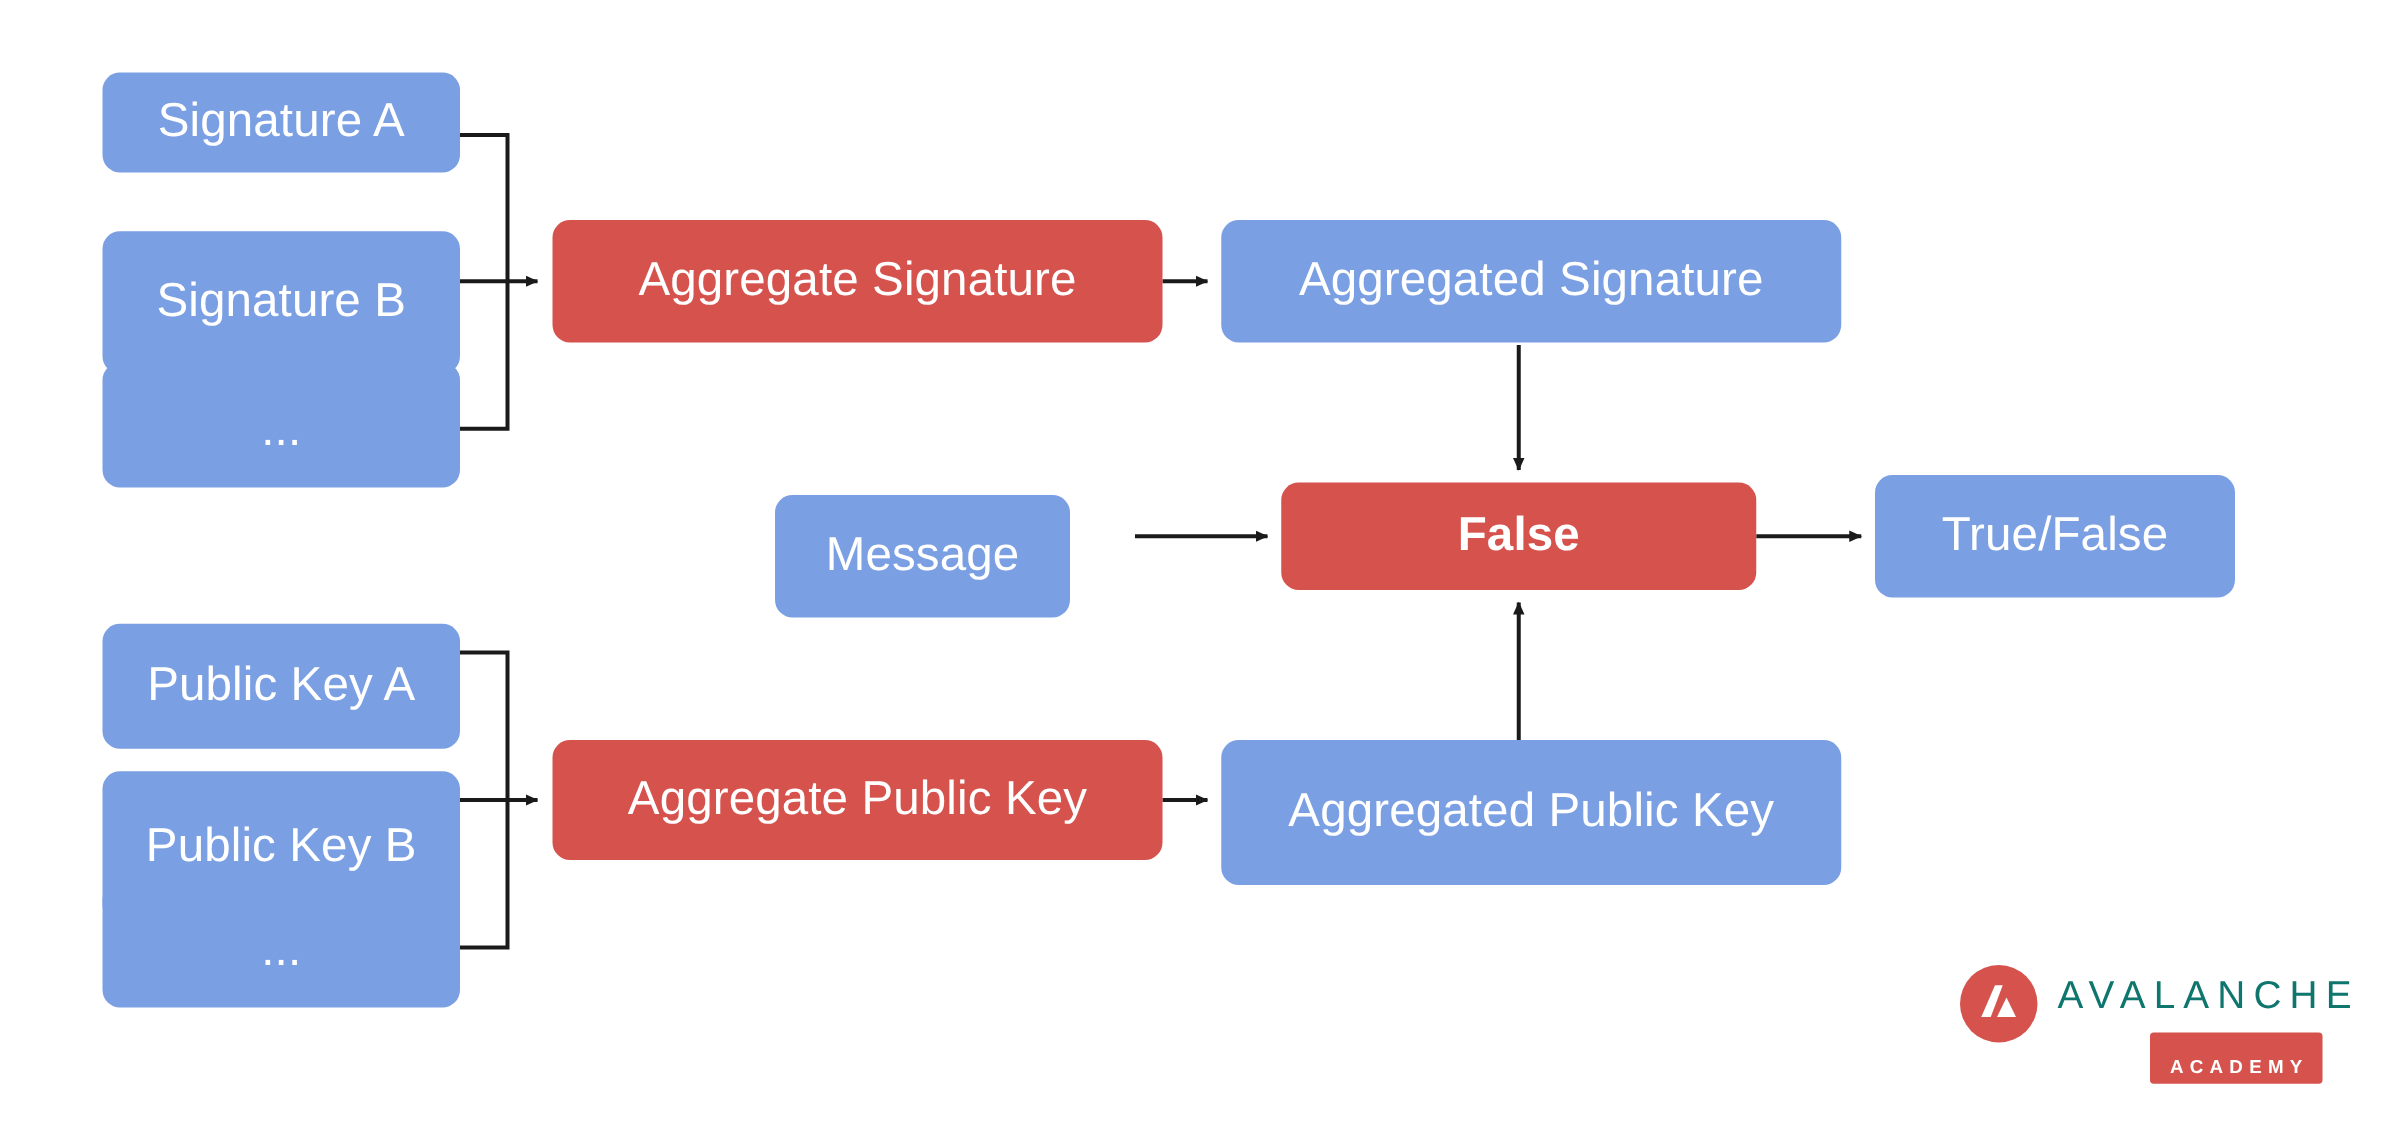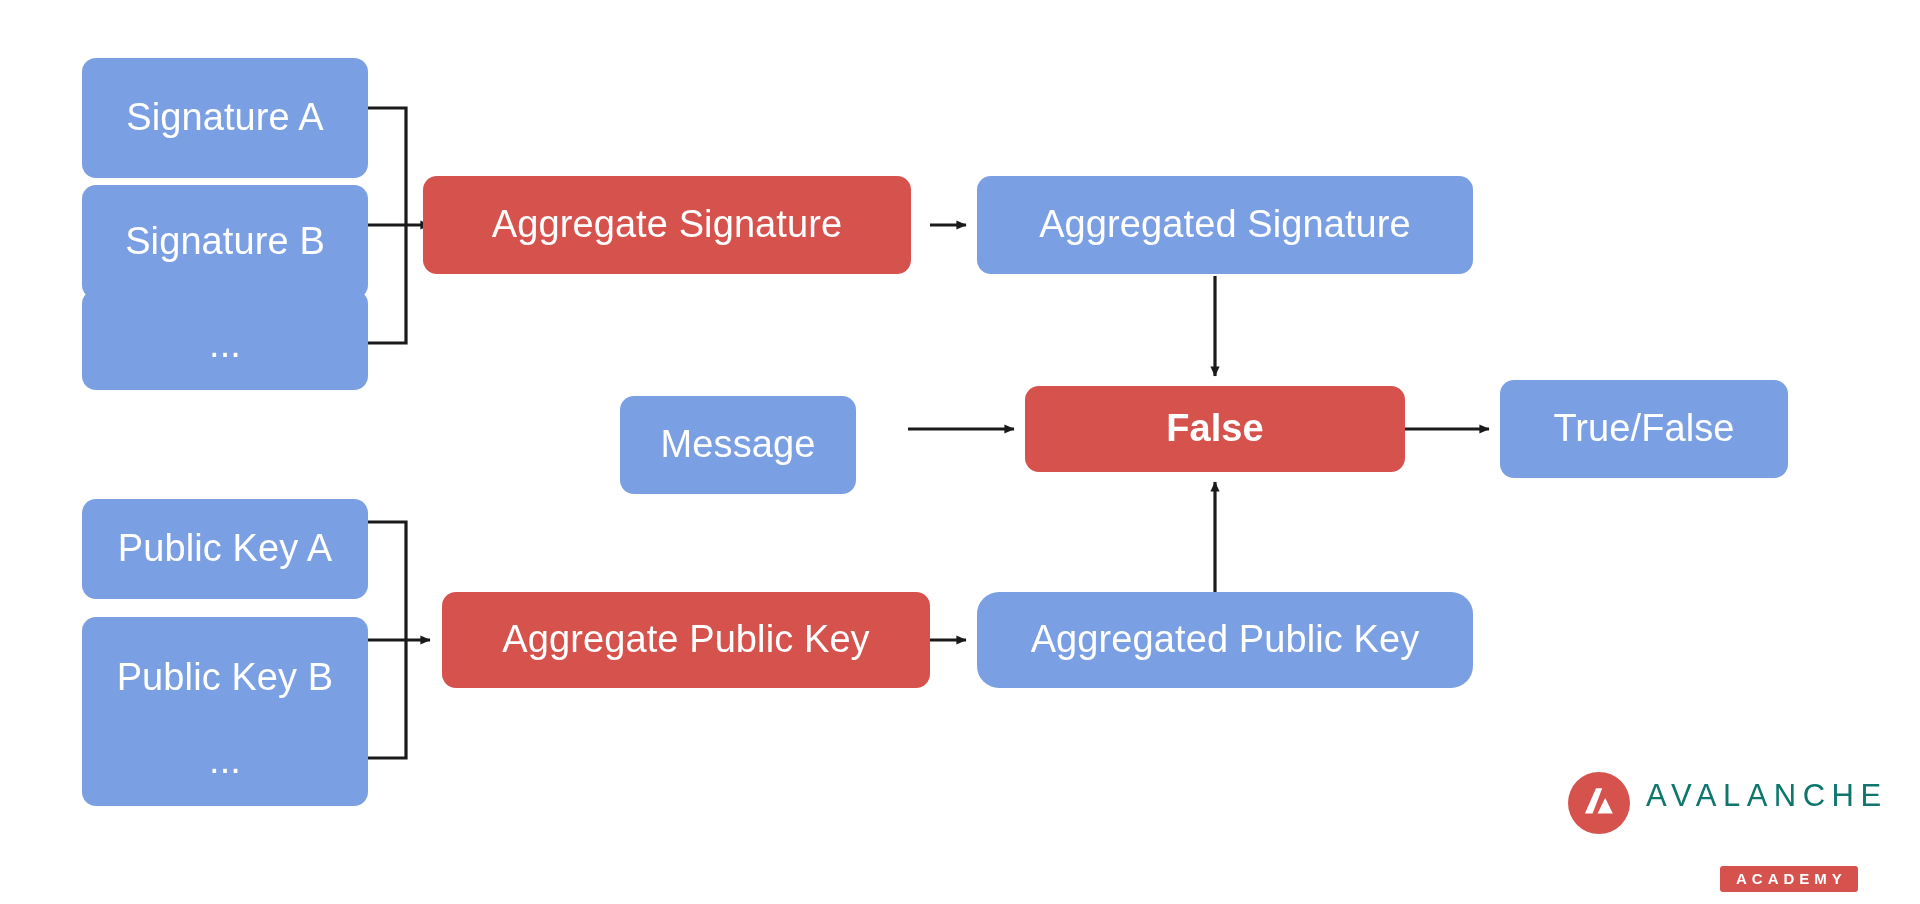--- a/index.html
+++ b/index.html
@@ -73,24 +73,23 @@
   }
   #logo .academy {
     position: absolute;
     left: 152px;
     top: 54px;
     background: #d6524d;
     color: #ffffff;
     font-size: 15px;
     font-weight: bold;
     letter-spacing: 5px;
-    padding: 4px 11px 5px 16px;
+    padding: 19px 11px 5px 16px;
     border-radius: 3px;
     white-space: nowrap;
-    margin-top: 40px;
   }
 </style>
 </head>
 <body>
 
 <div id="canvas">
 
   <svg id="edges" viewBox="0 0 1920 904" width="1920" height="904" aria-hidden="true">
     <defs>
       <marker id="arrowR" markerWidth="11" markerHeight="11" refX="9.6" refY="5.2" orient="auto" markerUnits="userSpaceOnUse">
@@ -122,45 +121,45 @@
       <path d="M368,758 L406,758 L406,640"></path>
 
       <path d="M368,640 L430,640" marker-end="url(#arrowR)"></path>
 
       <path d="M930,640 L966,640" marker-end="url(#arrowR)"></path>
 
       <path d="M1215,592 L1215,482" marker-end="url(#arrowD)"></path>
     </g>
   </svg>
 
-  <div class="node blue" style="left:82px;  top:58px;  width:286px; height:120px;">Signature A</div>
+  <div class="node blue" style="left:82px;  top:58px;  width:286px; height:80px;">Signature A</div>
 
   <div class="node blue" style="left:82px;  top:185px; width:286px; height:114px;">Signature B</div>
 
   <div class="node blue ellipsis" style="left:82px;  top:290px; width:286px; height:100px;">...</div>
 
-  <div class="node red" style="left:423px; top:176px; width:488px; height:98px;">Aggregate Signature</div>
+  <div class="node red" style="left:442px; top:176px; width:488px; height:98px;">Aggregate Signature</div>
 
   <div class="node blue" style="left:977px; top:176px; width:496px; height:98px;">Aggregated Signature</div>
 
   <div class="node blue" style="left:620px; top:396px; width:236px; height:98px;">Message</div>
 
   <div class="node red bold" style="left:1025px; top:386px; width:380px; height:86px;">False</div>
 
   <div class="node blue" style="left:1500px; top:380px; width:288px; height:98px;">True/False</div>
 
   <div class="node blue" style="left:82px;  top:499px; width:286px; height:100px;">Public Key A</div>
 
   <div class="node blue" style="left:82px;  top:590px; width:286px; height:121px;margin-top:27px;">Public Key B</div>
 
   <div class="node blue ellipsis" style="left:82px;  top:706px; width:286px; height:100px;">...</div>
 
   <div class="node red" style="left:442px; top:592px; width:488px; height:96px;text-align:center;">Aggregate Public Key</div>
 
-  <div class="node blue" style="left:977px; top:592px; width:496px; height:96px;border-radius:22px;">Aggregated Public Key</div>
+  <div class="node blue" style="left:977px; top:592px; width:496px; height:116px;">Aggregated Public Key</div>
 
   <div id="logo">
     <div class="mark">
       <svg width="36" height="34" viewBox="0 0 36 34" aria-hidden="true">
         <path d="M15.0 2.2 L4.0 27.5 L11.6 27.5 L21.2 2.2 Z" fill="#ffffff"></path>
         <path d="M24.2 12.0 L31.8 27.5 L16.6 27.5 Z" fill="#ffffff"></path>
       </svg>
     </div>
     <div class="wordmark">AVALANCHE</div>
     <div class="academy">ACADEMY</div>

